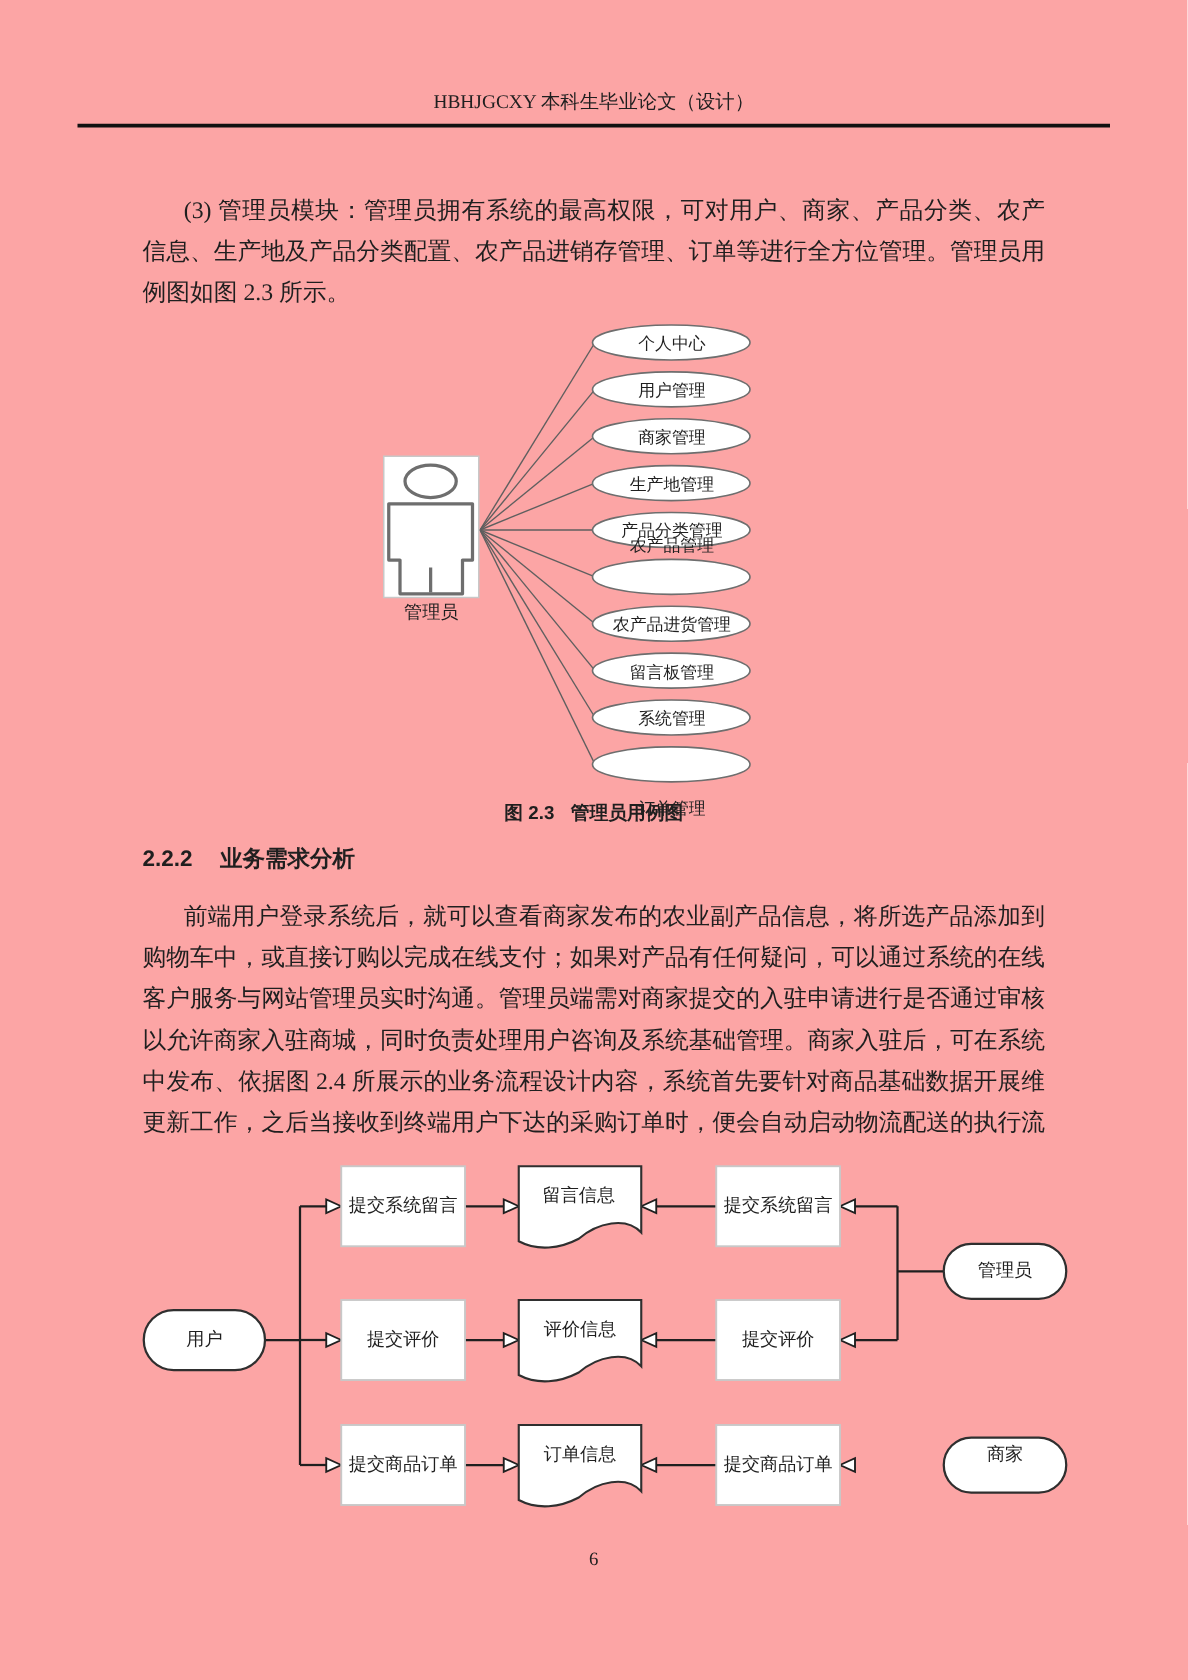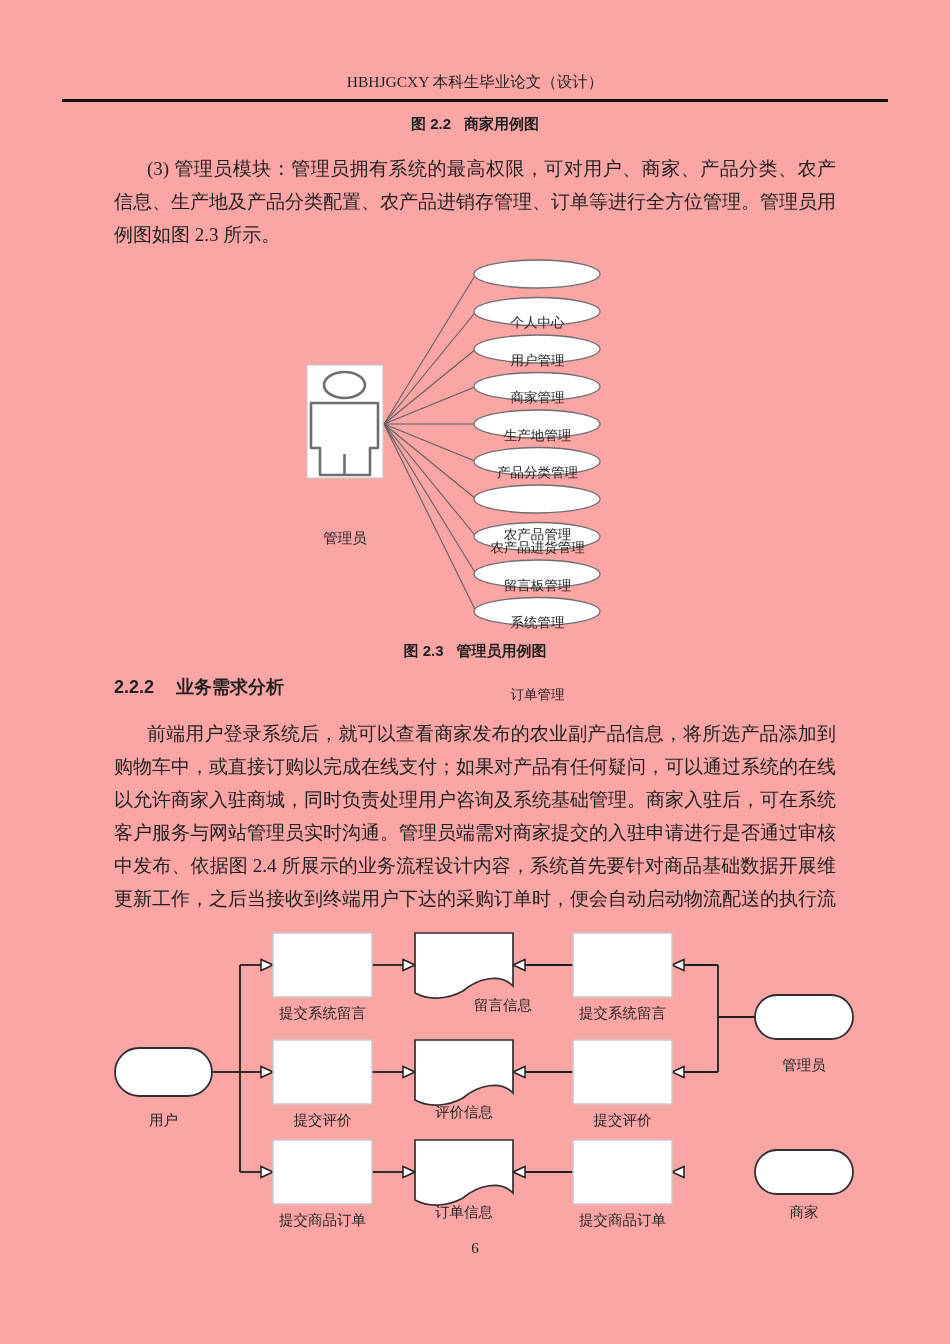--- a/index.html
+++ b/index.html
@@ -18,35 +18,32 @@
   .pline{height:33px;line-height:33px;font-size:19px;text-align:justify;
          text-align-last:justify;word-break:break-all;overflow:hidden;}
   .pline.first{text-indent:33px;}
   .pline.short{text-align-last:left;}
   
   .sechead{left:114px;width:800px;font-family:"Liberation Sans","DejaVu Sans",sans-serif;
            font-weight:600;font-size:18px;line-height:30px;}
   .sechead .num{margin-right:22px;font-weight:600;}
   
   .dlabel{display:flex;align-items:center;justify-content:center;text-align:left;
-          font-size:14.5px;line-height:17px;margin-top:48px;}
+          font-size:14.5px;line-height:17px;}
   .ulabel{left:475px;width:125px;height:28px;font-size:13.5px;}
   .pagenum{top:1240px;left:0;width:950px;text-align:center;font-size:15px;}
 </style>
 </head>
 <body>
 
 <div class="page">
 
   <div class="abs hdr">HBHJGCXY 本科生毕业论文（设计）</div>
   <div class="abs hdr-rule"></div>
 
-  <div class="abs caption" style="top:113px;">
-    <span class="num">图 2.2</span><span>商家用例图</span>
-  </div>
 
   <div class="abs para" style="top:152px;">
     <div class="pline first">(3) 管理员模块：管理员拥有系统的最高权限，可对用户、商家、产品分类、农产品</div>
     <div class="pline">信息、生产地及产品分类配置、农产品进销存管理、订单等进行全方位管理。管理员用</div>
     <div class="pline short">例图如图 2.3 所示。</div>
   </div>
 
   <svg class="abs" style="left:280px;top:252px;" width="340" height="380" viewBox="0 0 340 380">
 
     <g stroke="#5f5f5f" stroke-width="1.1">
@@ -81,40 +78,40 @@
       <path d="M31,151 H98 V196 H90 V223 H40 V196 H31 Z" fill="#ffffff" stroke="#6e6e6e" stroke-width="2.6" stroke-linejoin="round"></path>
       <line x1="64.5" y1="202" x2="64.5" y2="222" stroke="#6e6e6e" stroke-width="2.6"></line>
     </g>
   </svg>
 
   <div class="abs dlabel ulabel" style="top:260px;">个人中心</div>
   <div class="abs dlabel ulabel" style="top:298px;">用户管理</div>
   <div class="abs dlabel ulabel" style="top:335px;">商家管理</div>
   <div class="abs dlabel ulabel" style="top:373px;">生产地管理</div>
   <div class="abs dlabel ulabel" style="top:410px;">产品分类管理</div>
-  <div class="abs dlabel ulabel" style="top:472px;">农产品管理</div>
+  <div class="abs dlabel ulabel" style="top:424px;font-family:Liberation Mono, monospace;">农产品管理</div>
   <div class="abs dlabel ulabel" style="top:485px;">农产品进货管理</div>
   <div class="abs dlabel ulabel" style="top:523px;">留言板管理</div>
   <div class="abs dlabel ulabel" style="top:560px;">系统管理</div>
   <div class="abs dlabel ulabel" style="top:632px;">订单管理</div>
   <div class="abs dlabel" style="left:295px;top:481px;width:100px;height:18px;font-size:14.5px;">管理员</div>
 
   <div class="abs caption" style="top:640px;">
     <span class="num">图 2.3</span><span>管理员用例图</span>
   </div>
 
   <div class="abs sechead" style="top:672px;">
     <span class="num">2.2.2</span><span>业务需求分析</span>
   </div>
 
   <div class="abs para" style="top:717px;">
     <div class="pline first">前端用户登录系统后，就可以查看商家发布的农业副产品信息，将所选产品添加到</div>
     <div class="pline">购物车中，或直接订购以完成在线支付；如果对产品有任何疑问，可以通过系统的在线</div>
+    <div class="pline">客户服务与网站管理员实时沟通。管理员端需对商家提交的入驻申请进行是否通过审核</div>
     <div class="pline">以允许商家入驻商城，同时负责处理用户咨询及系统基础管理。商家入驻后，可在系统</div>
-    <div class="pline">客户服务与网站管理员实时沟通。管理员端需对商家提交的入驻申请进行是否通过审核</div>
     <div class="pline">中发布、依据图 2.4 所展示的业务流程设计内容，系统首先要针对商品基础数据开展维护</div>
     <div class="pline">更新工作，之后当接收到终端用户下达的采购订单时，便会自动启动物流配送的执行流</div>
   </div>
 
   <svg class="abs" style="left:100px;top:925px;" width="770" height="295" viewBox="0 0 770 295">
 
     <g stroke="#1f1f1f" stroke-width="1.8" fill="none">
       <line x1="112" y1="147" x2="140" y2="147"></line>
       <line x1="140" y1="40" x2="140" y2="247"></line>
       <line x1="140" y1="40" x2="162" y2="40"></line>
@@ -167,21 +164,21 @@
       <rect x="655" y="70" width="98" height="44" rx="22"></rect>
       <rect x="655" y="225" width="98" height="44" rx="22"></rect>
     </g>
   </svg>
 
   <div class="abs dlabel" style="left:115px;top:1048px;width:97px;height:48px;">用户</div>
   <div class="abs dlabel" style="left:755px;top:995px;width:98px;height:44px;">管理员</div>
   <div class="abs dlabel" style="left:755px;top:1150px;width:98px;height:28px;">商家</div>
 
   <div class="abs dlabel" style="left:273px;top:933px;width:99px;height:64px;">提交系统留言</div>
-  <div class="abs dlabel" style="left:415px;top:933px;width:96px;height:48px;padding-left:40px;">留言信息</div>
+  <div class="abs dlabel" style="left:415px;top:933px;width:96px;height:48px;">留言信息</div>
   <div class="abs dlabel" style="left:573px;top:933px;width:99px;height:64px;">提交系统留言</div>
 
   <div class="abs dlabel" style="left:273px;top:1040px;width:99px;height:64px;">提交评价</div>
   <div class="abs dlabel" style="left:415px;top:1040px;width:98px;height:48px;">评价信息</div>
   <div class="abs dlabel" style="left:573px;top:1040px;width:99px;height:64px;">提交评价</div>
 
   <div class="abs dlabel" style="left:273px;top:1140px;width:99px;height:64px;">提交商品订单</div>
   <div class="abs dlabel" style="left:415px;top:1140px;width:98px;height:48px;">订单信息</div>
   <div class="abs dlabel" style="left:573px;top:1140px;width:99px;height:64px;">提交商品订单</div>
 

